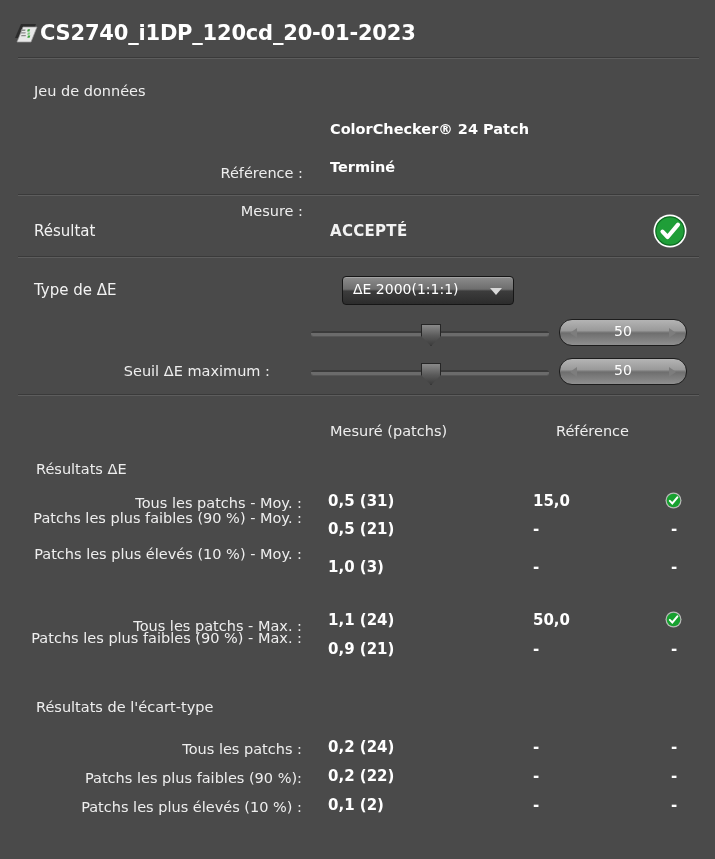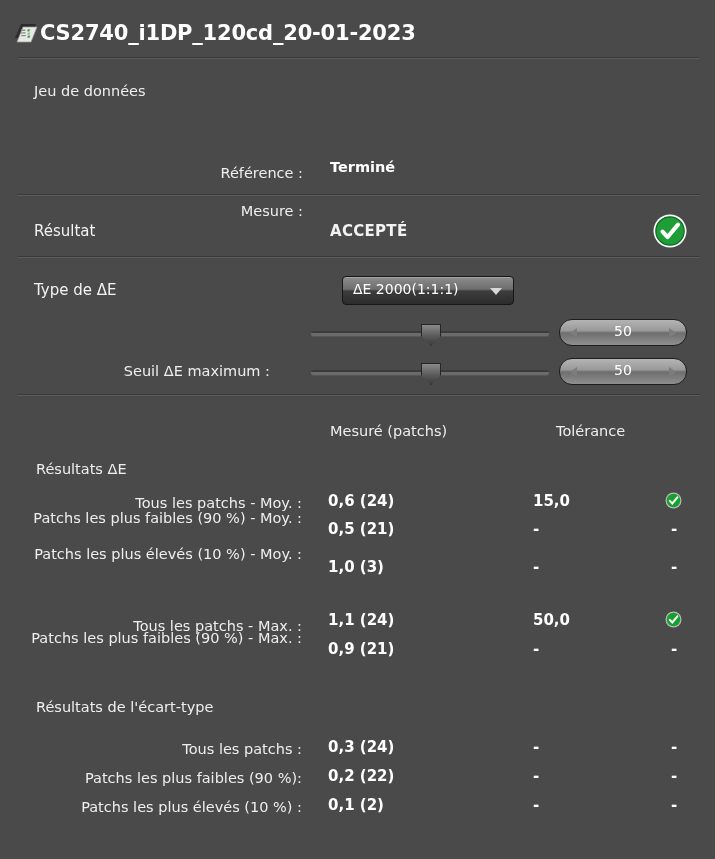--- a/index.html
+++ b/index.html
@@ -174,20 +174,21 @@
       <rect x="18.4" y="13.5" width="2.3" height="2.3" fill="#3fa33f" transform="skewX(-18)"></rect>
     </svg>
     <div class="title-text">CS2740_i1DP_120cd_20-01-2023</div>
   </div>
 
   <div class="divider" style="top:57px"></div>
 
   <div class="section-label" style="left:34px; top:83px">Jeu de données</div>
 
   <div class="row-label" style="left:0; width:303px; top:121px">Référence :</div>
+  <div class="row-value" style="left:330px; top:121px">ColorChecker® 24 Patch</div>
 
   <div class="row-label" style="left:0; width:303px; top:159px">Mesure :</div>
   <div class="row-value" style="left:330px; top:159px">Terminé</div>
 
   <div class="divider" style="top:194px"></div>
 
   <div class="result-label">Résultat</div>
   <div class="result-value">ACCEPTÉ</div>
   <svg class="check-big" viewBox="0 0 36 36">
     <circle cx="18" cy="18" r="16.5" fill="#ffffff"></circle>
@@ -220,26 +221,26 @@
   </div>
   <div class="stepper" style="left:559px; top:358px">
     <span class="stp-arrow-l"></span>
     <span class="stepper-val">50</span>
     <span class="stp-arrow-r"></span>
   </div>
 
   <div class="divider" style="top:394px"></div>
 
   <div class="col-head" style="left:330px; top:423px">Mesuré (patchs)</div>
-  <div class="col-head" style="left:556px; top:423px">Tolérance</div>
+  <div class="col-head" style="left:556px; top:423px">Référence</div>
 
   <div class="group-head" style="top:461px">Résultats ΔE</div>
 
   <div class="tbl-label" style="top:493px">Tous les patchs - Moy. :</div>
-  <div class="tbl-meas" style="top:492px">0,6  (24)</div>
+  <div class="tbl-meas" style="top:492px">0,5  (31)</div>
   <div class="tbl-tol" style="top:492px">15,0</div>
   <svg class="check-small" style="left:665px; top:492px" viewBox="0 0 17 17">
     <circle cx="8.5" cy="8.5" r="8" fill="#b9b9b9"></circle>
     <circle cx="8.5" cy="8.5" r="6.8" fill="#17a02f"></circle>
     <path d="M4.8 8.9 L7.3 11.4 L12.4 5.3" fill="none" stroke="#ffffff" stroke-width="2" stroke-linecap="round"></path>
   </svg>
 
   <div class="tbl-label" style="top:508px; width:302px">Patchs les plus faibles (90 %) - Moy. :</div>
   <div class="tbl-meas" style="top:520px">0,5  (21)</div>
   <div class="tbl-tol" style="top:520px">-</div>
@@ -260,21 +261,21 @@
   </svg>
 
   <div class="tbl-label" style="top:628px; width:302px">Patchs les plus faibles (90 %) - Max. :</div>
   <div class="tbl-meas" style="top:640px">0,9  (21)</div>
   <div class="tbl-tol" style="top:640px">-</div>
   <div class="tbl-stat" style="top:640px">-</div>
 
   <div class="group-head" style="top:699px">Résultats de l'écart-type</div>
 
   <div class="tbl-label" style="top:739px">Tous les patchs :</div>
-  <div class="tbl-meas" style="top:738px">0,3  (24)</div>
+  <div class="tbl-meas" style="top:738px">0,2  (24)</div>
   <div class="tbl-tol" style="top:738px">-</div>
   <div class="tbl-stat" style="top:738px">-</div>
 
   <div class="tbl-label" style="top:768px">Patchs les plus faibles (90 %):</div>
   <div class="tbl-meas" style="top:767px">0,2  (22)</div>
   <div class="tbl-tol" style="top:767px">-</div>
   <div class="tbl-stat" style="top:767px">-</div>
 
   <div class="tbl-label" style="top:797px">Patchs les plus élevés (10 %) :</div>
   <div class="tbl-meas" style="top:796px">0,1 (2)</div>

